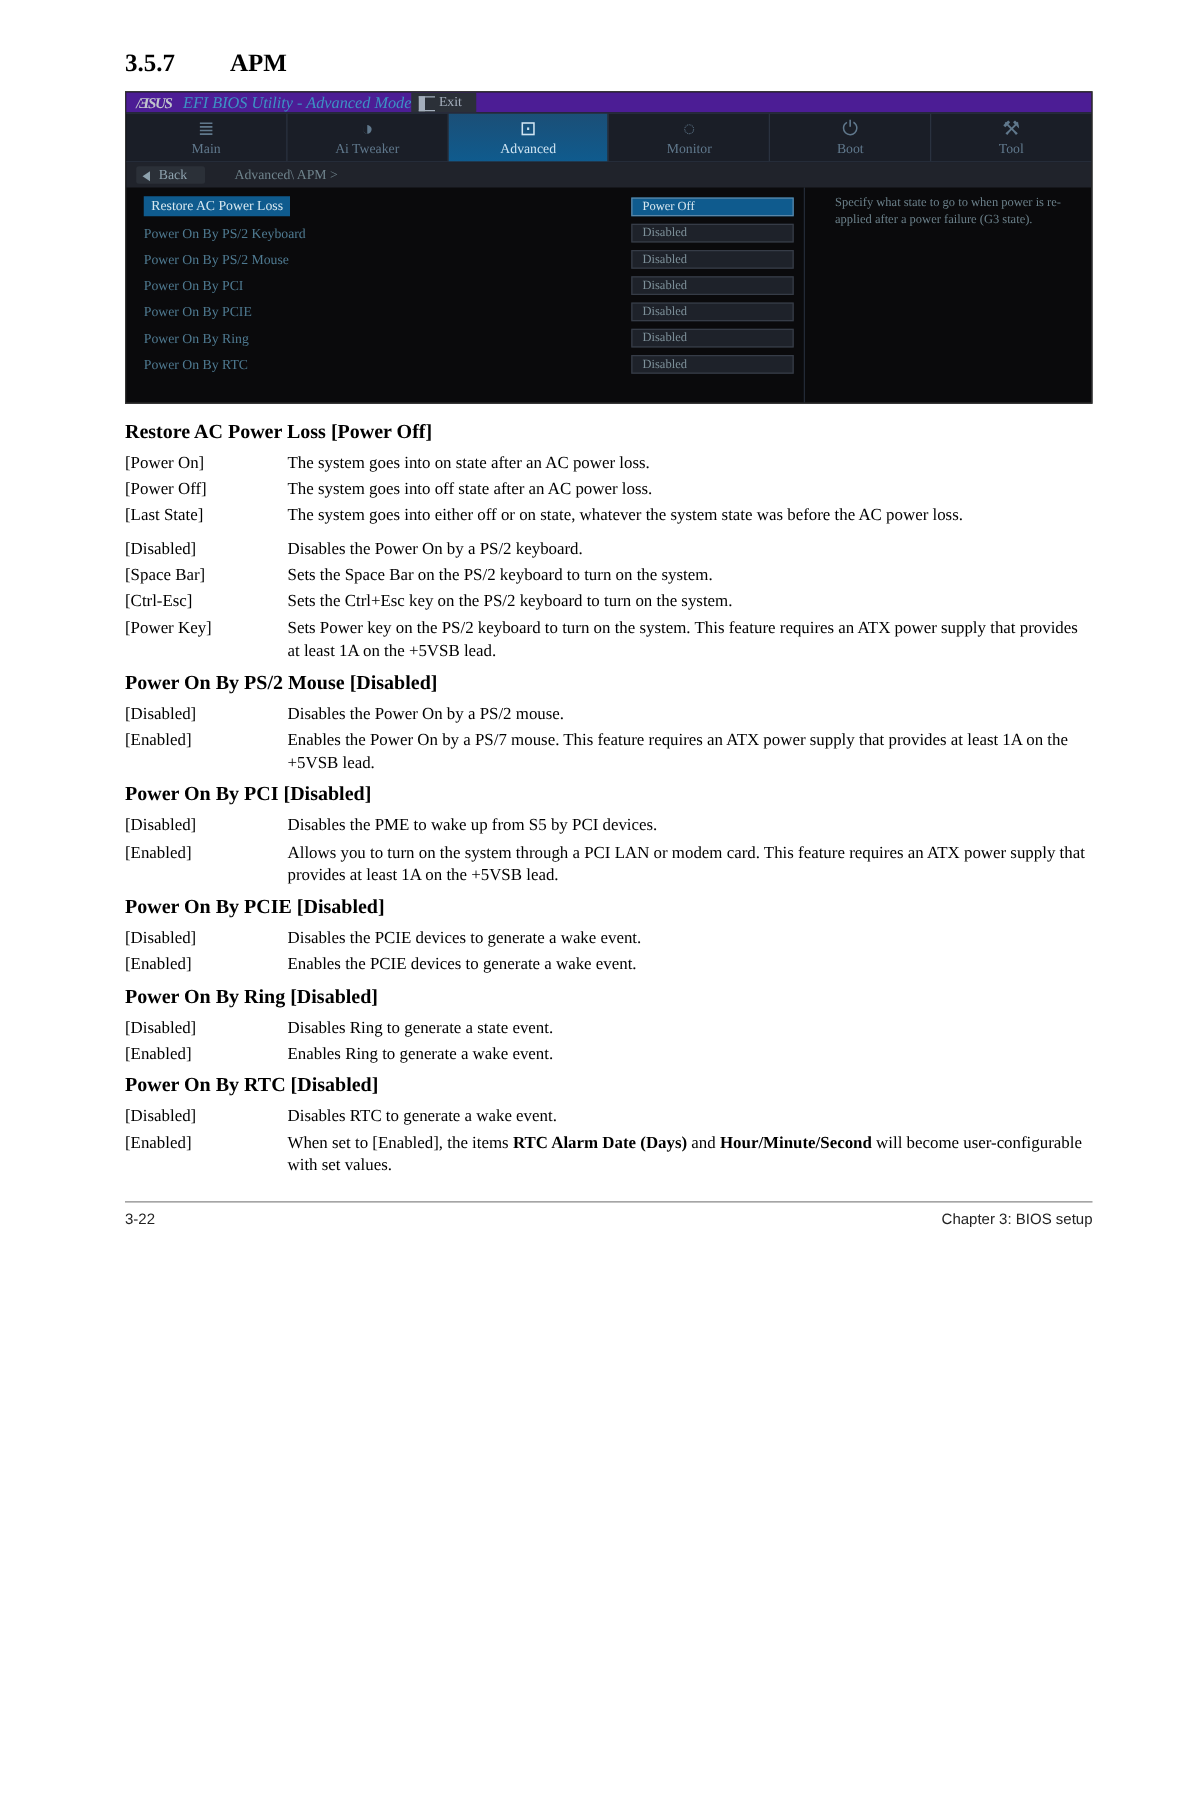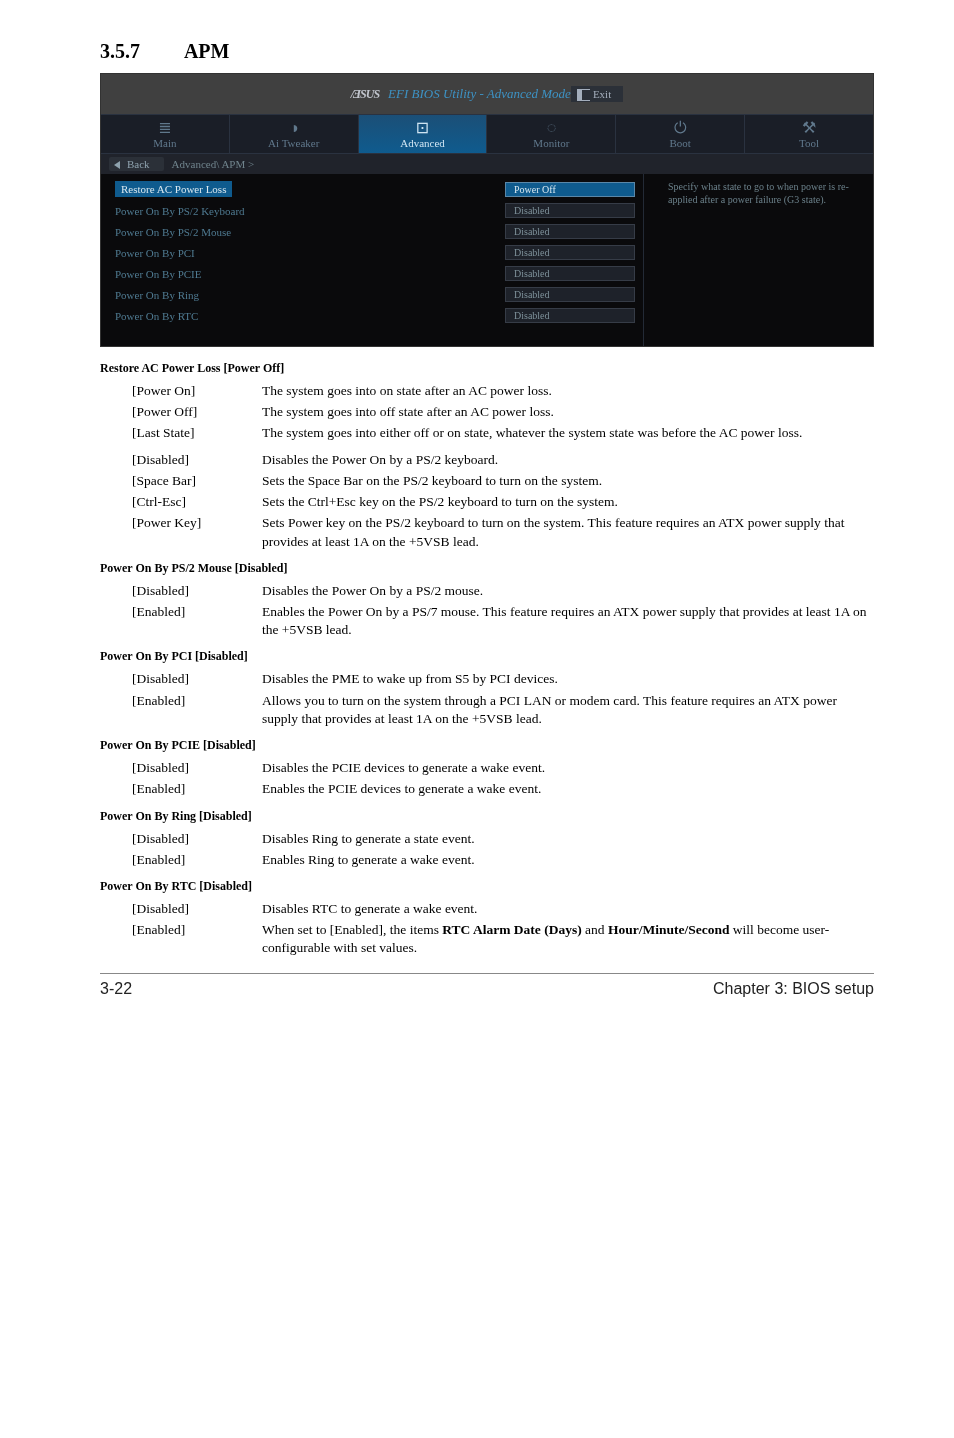--- a/index.html
+++ b/index.html
@@ -25,23 +25,23 @@
       border: 1px solid #333;
       width: 100%;
       font-size: 12px;
       color: #69838f;
       position: relative;
       margin-bottom: 14px;
     }
     .bios-topbar {
       display: flex;
       align-items: center;
-      padding: 12px 8px;
-      background: #404040;
-      justify-content: center;
+      padding: 0 8px;
+      background: #4c1d95;
+      justify-content: flex-start;
     }
     .bios-title { color: #3d92c4; font-style: italic; font-size: 13px; }
     .bios-brand { color: #c0c4cc; font-weight: bold; font-style: italic; margin-right: 6px; letter-spacing: -1px; }
     .bios-exit {
       background: #2b3038;
       color: #a4aebc;
       font-size: 11px;
       padding: 2px 12px 2px 22px;
       position: relative;
     }
@@ -75,21 +75,21 @@
       color: #cfe4f2;
     }
     .nav-glyph { font-size: 16px; line-height: 14px; display: block; margin-bottom: 2px; }
     .bios-breadcrumb {
       background: #20232b;
       padding: 3px 8px;
       font-size: 11px;
       color: #6f838c;
       display: flex;
       align-items: center;
-      gap: 8px;
+      gap: 24px;
     }
     .back-btn {
       background: #2b3038;
       padding: 1px 14px 1px 18px;
       border-radius: 2px;
       position: relative;
       color: #8ea2ae;
     }
     .back-btn::before {
       content: "";
@@ -126,29 +126,28 @@
       color: #7e919a;
       background: #1e222a;
       border: 1px solid #363c47;
       padding: 1px 8px;
       width: 130px;
       text-align: left;
     }
     .bios-val.selected { background: #0f5b8e; color: #d8e8f0; border-color: #5a87a8; }
 
     
-    h3 { font-size: 12px; font-weight: bold; margin-top: 10px; margin-bottom: 6px; }
+    h3 { font-size: 16px; font-weight: bold; margin-top: 0; margin-bottom: 6px; }
     .opt-table {
       display: grid;
       grid-template-columns: 130px 1fr;
       row-gap: 3px;
       font-size: 13.5px;
       line-height: 1.35;
       margin-bottom: 8px;
-      margin-left: 32px;
     }
     .opt-key { white-space: nowrap; }
     .opt-val { }
 
     
     .side-tab {
       position: absolute;
       left: 0;
       top: 1020px;
       width: 36px;
@@ -166,21 +165,21 @@
       justify-content: center;
       letter-spacing: 1px;
     }
     .footer {
       position: absolute;
       bottom: 8px;
       left: 100px;
       right: 80px;
       display: flex;
       justify-content: space-between;
-      font-size: 16px;
+      font-size: 12px;
       color: #222;
       padding-top: 6px;
       border-top: 1px solid #888;
     }
   </style>
 </head>
 <body>
 
 <div class="page">
 

